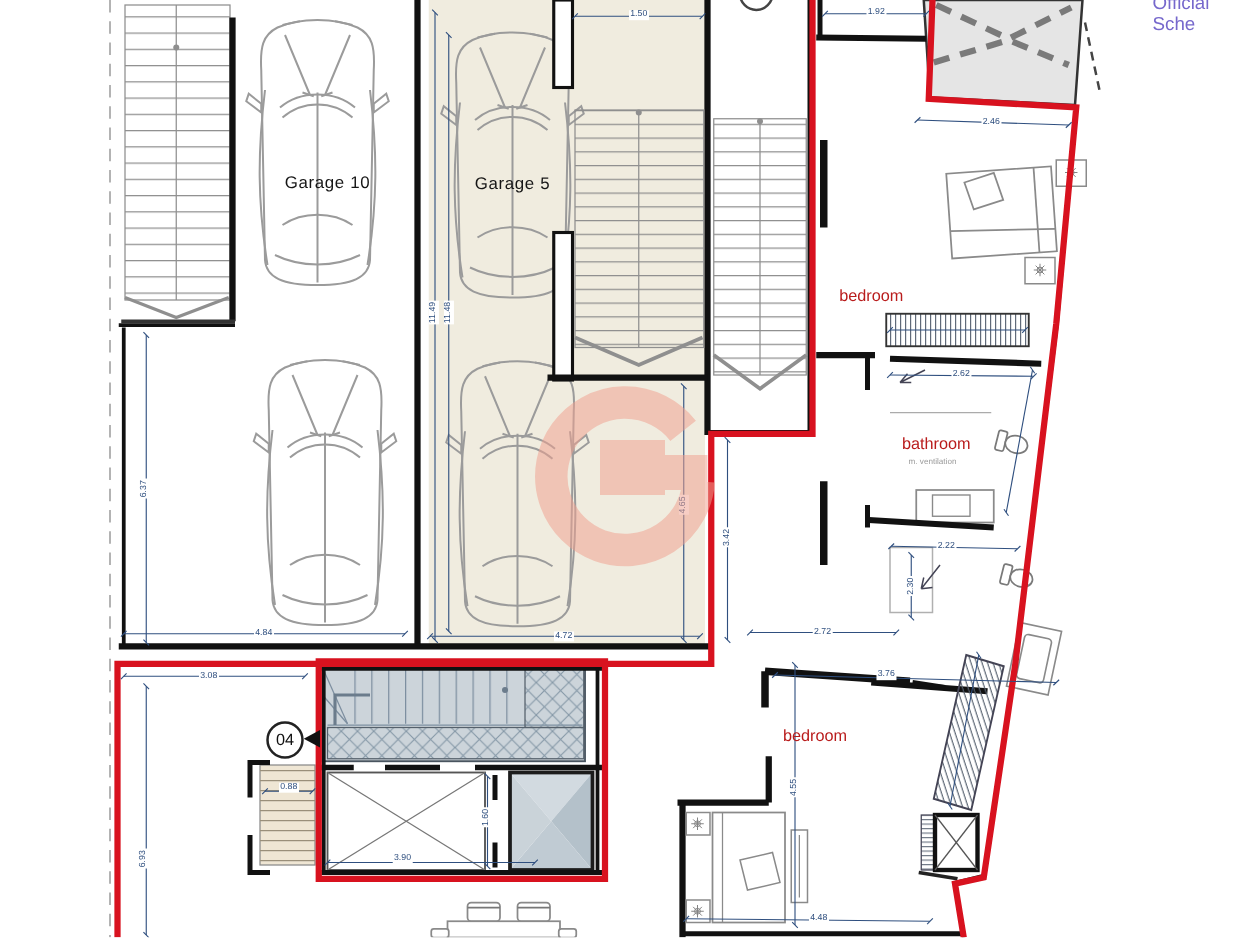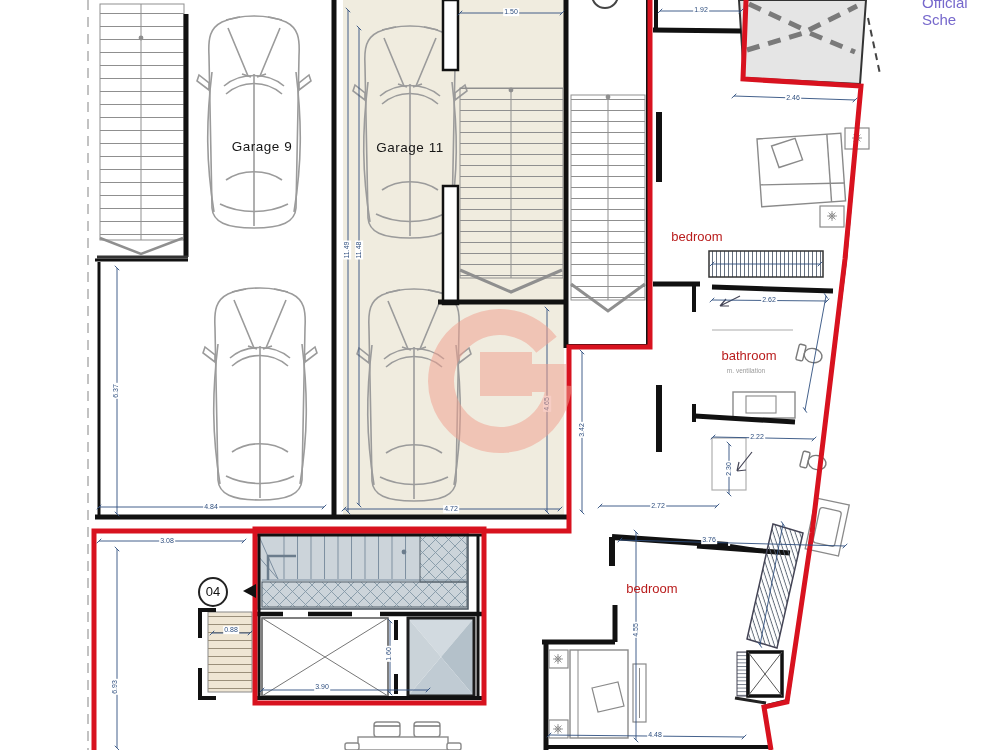--- a/index.html
+++ b/index.html
@@ -6,21 +6,21 @@
   #stage{position:relative;width:969px;height:750px;overflow:hidden;background:#fff;}
   #stage svg{position:absolute;left:0;top:0;}
   .lbl{position:absolute;transform:translate(-50%,-50%);white-space:nowrap;}
   .room{color:#b91c1c;font-size:13px;}
   .roomsmall{color:#9a9a9a;font-size:6.5px;}
   .garage{color:#161616;font-size:13.5px;letter-spacing:.5px;}
   .dim{position:absolute;transform:translate(-50%,-50%);font-size:7px;color:#2f4f7f;
        background:#fff;padding:0 1px;line-height:1.1;white-space:nowrap;}
   .dim.v{transform:translate(-50%,-50%) rotate(-90deg);}
   .official{position:absolute;left:922px;top:-6px;font-size:15px;color:#7668cc;}
-  .badge{position:absolute;left:198px;top:577px;width:26px;height:26px;border:2px solid #222;
+  .badge{position:absolute;left:213px;top:577px;width:26px;height:26px;border:2px solid #222;
          border-radius:50%;background:#fff;text-align:center;line-height:26px;font-size:13px;color:#111;}
   .badge-arrow{position:absolute;left:243px;top:584px;width:0;height:0;
          border-top:7px solid transparent;border-bottom:7px solid transparent;border-right:13px solid #111;}
   .watermark{opacity:.52;pointer-events:none;}
 </style>
 </head>
 <body>
 
 <div id="stage">
 
@@ -277,22 +277,22 @@
     <line x1="117" y1="549" x2="117" y2="748"></line>
     <line x1="212" y1="633" x2="250" y2="633"></line>
     <line x1="262" y1="690" x2="428" y2="690"></line>
     <line x1="390" y1="621" x2="390" y2="693"></line>
     <line x1="783" y1="524" x2="760" y2="645"></line>
   </g>
 </svg>
 
 <div class="official">Official Sche</div>
 
-<div class="lbl garage" style="left:262px;top:146px;">Garage 9</div>
-<div class="lbl garage" style="left:410px;top:147px;">Garage 11</div>
+<div class="lbl garage" style="left:262px;top:146px;">Garage 10</div>
+<div class="lbl garage" style="left:410px;top:147px;">Garage 5</div>
 <div class="lbl room" style="left:697px;top:236px;">bedroom</div>
 <div class="lbl room" style="left:749px;top:355px;text-align:center;">bathroom</div>
 <div class="lbl roomsmall" style="left:746px;top:370px;">m. ventilation</div>
 <div class="lbl room" style="left:652px;top:588px;">bedroom</div>
 
 <div class="badge">04</div>
 <div class="badge-arrow"></div>
 
 <div class="dim" style="left:511px;top:12px;">1.50</div>
 <div class="dim" style="left:701px;top:10px;">1.92</div>

